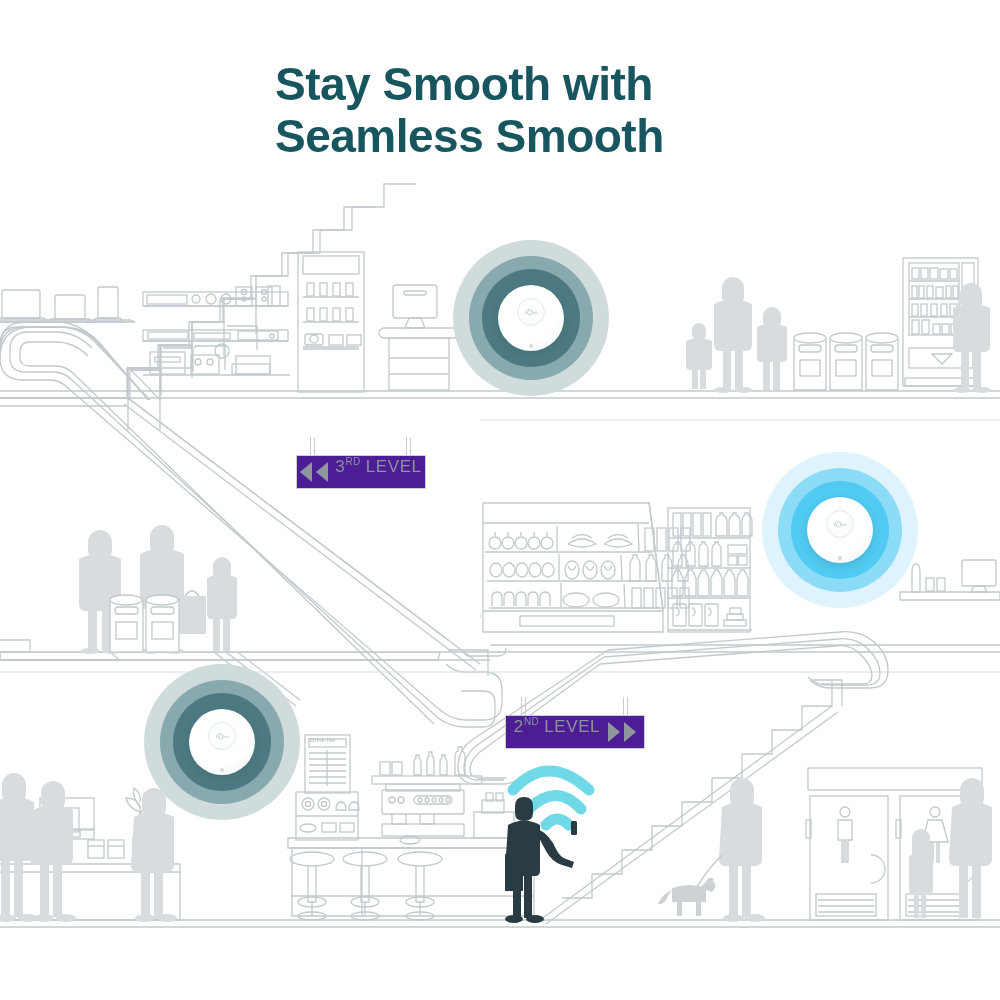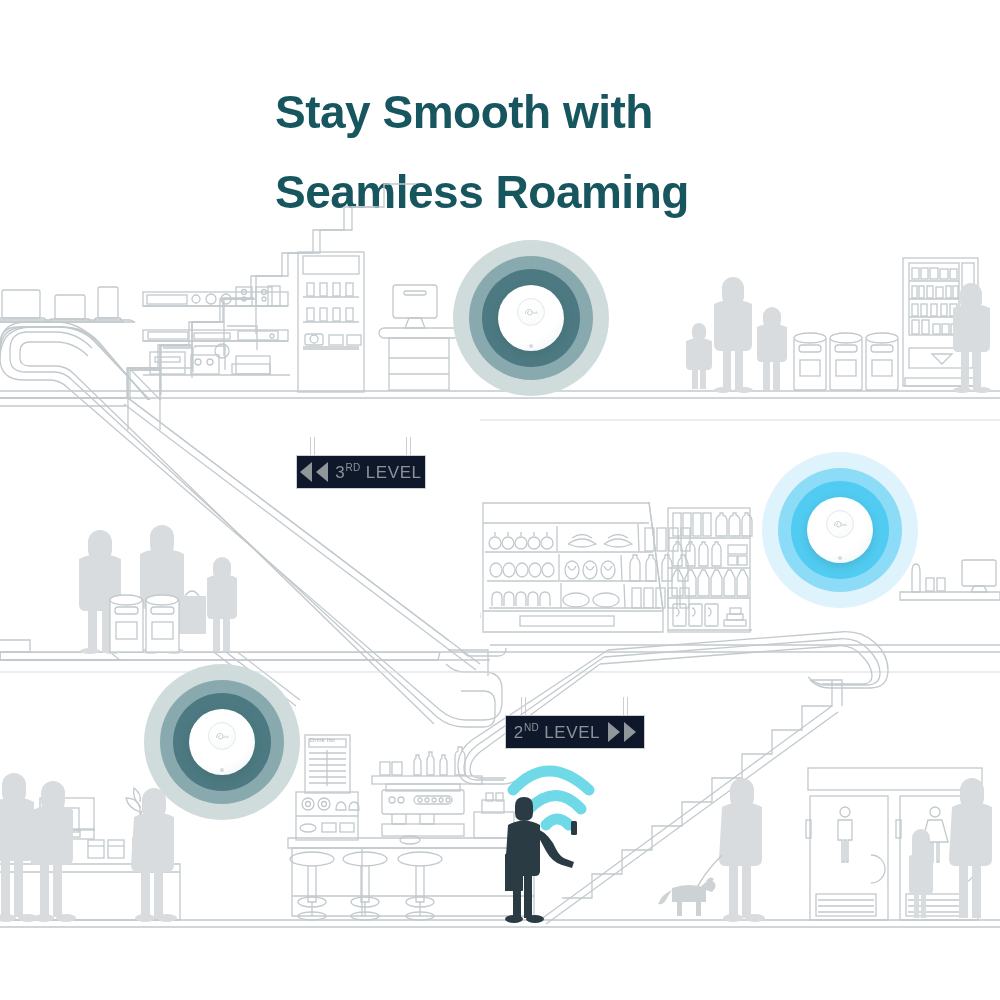--- a/index.html
+++ b/index.html
@@ -16,21 +16,21 @@
   #title{
     position:absolute;
     left:275px;top:58px;
     width:660px;
     color:#17565f;
     font-size:46px;
     font-weight:bold;
     line-height:52px;
     letter-spacing:-0.5px;
   }
-  #title .ln{display:block;margin-top:28px;}
+  #title .ln{display:block;}
 
   
   #scene{position:absolute;left:0;top:0;width:1000px;height:1000px;}
 
   
   .ap{position:absolute;}
   .ap .ring{position:absolute;border-radius:50%;left:50%;top:50%;transform:translate(-50%,-50%);}
   .ap .body{
     position:absolute;left:50%;top:50%;transform:translate(-50%,-50%);
     border-radius:50%;
@@ -47,22 +47,22 @@
   .ap .led{
     position:absolute;left:50%;transform:translateX(-50%);
     border-radius:50%;background:#d3dcde;
   }
   .tplogo{display:block;}
 
   
   .sign{position:absolute;}
   .sign .plate{
     position:absolute;left:0;top:18px;
-    border:1px solid #c9cfd2;background:#0f172a;
-    display:flex;align-items:center;justify-content:center;
+    border:1px solid #c9cfd2;background:#4c1d95;
+    display:flex;justify-content:center;
     gap:7px;
     box-sizing:border-box;
     height:34px;
   }
   .sign .txt{
     color:#8b9398;font-size:17px;letter-spacing:.6px;white-space:nowrap;
   }
   .sign .txt sup{font-size:10px;letter-spacing:.3px;}
   .sign .rod{position:absolute;top:0;width:3px;height:19px;border-left:1px solid #c9cfd2;border-right:1px solid #c9cfd2;}
   .arrowgrp{display:flex;gap:4px;align-items:center;}
@@ -73,21 +73,21 @@
   
   #wifiman{position:absolute;left:505px;top:757px;}
 </style>
 </head>
 <body>
 
 <div id="stage">
 
   <div id="title">
     <span class="ln">Stay Smooth with</span>
-    <span class="ln">Seamless Roaming</span>
+    <span class="ln">Seamless Smooth</span>
   </div>
 
   <svg id="scene" viewBox="0 0 1000 1000">
     <defs>
       <style>
         .l  {fill:none;stroke:#c2c9cd;stroke-width:1.3;}
         .ll {fill:none;stroke:#d8dee1;stroke-width:1.2;}
         .lf {fill:#ffffff;stroke:#c2c9cd;stroke-width:1.3;}
         .sil {fill:#d8dcde;}
         .sil2{fill:#cdd2d5;}

